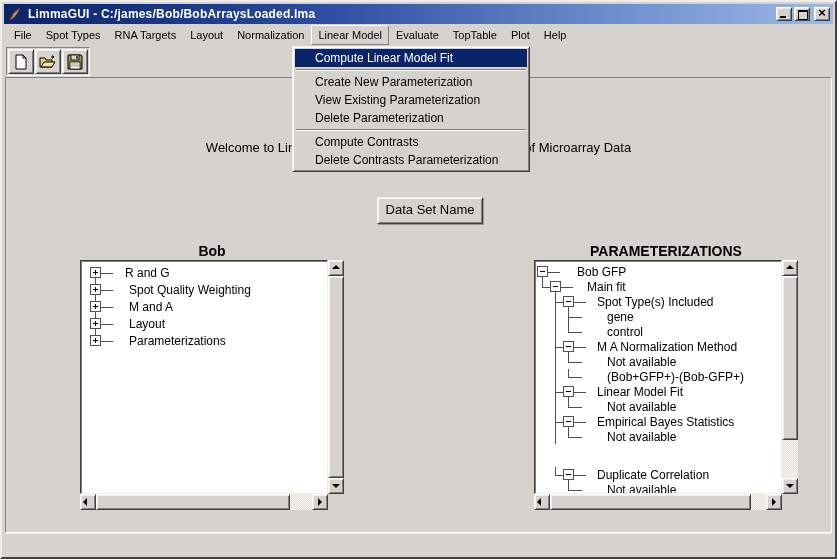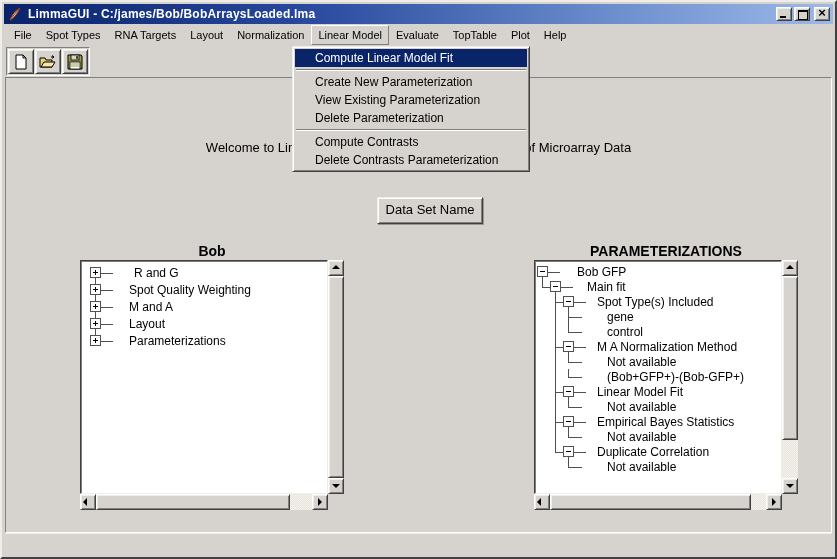--- a/index.html
+++ b/index.html
@@ -179,21 +179,21 @@
 
   <div class="panel-title" style="left:78px;top:241px;width:264px;">Bob</div>
   <div class="panel-title" style="left:532px;top:241px;width:264px;">PARAMETERIZATIONS</div>
 
   <div class="tree-panel" style="left:78px;top:258px;width:264px;height:250px;">
     <div class="listbox" id="left-tree">
         <div class="trow" style="height: 17px;">
           <div class="vg" style="left: 14px; top: 8.5px; height: 8.5px;"></div>
           <div class="tbox plus" style="left: 9px; top: 2.5px;"></div>
           <div class="hg" style="left: 20px; top: 8.5px; width: 12px;"></div>
-          <span class="lbl" style="left: 53px;">R and G</span>
+          <span class="lbl" style="left: 44px;">R and G</span>
         </div>
         <div class="trow" style="height: 17px;">
           <div class="vg" style="left: 14px; top: 0px; height: 8.5px;"></div>
           <div class="vg" style="left: 14px; top: 8.5px; height: 8.5px;"></div>
           <div class="tbox plus" style="left: 9px; top: 2.5px;"></div>
           <div class="hg" style="left: 20px; top: 8.5px; width: 12px;"></div>
           <span class="lbl" style="left: 48px;">Spot Quality Weighting</span>
         </div>
         <div class="trow" style="height: 17px;">
           <div class="vg" style="left: 14px; top: 0px; height: 8.5px;"></div>
@@ -323,21 +323,21 @@
           <div class="tbox" style="left: 28px; top: 1.5px;"></div>
           <div class="hg" style="left: 39px; top: 7.5px; width: 12px;"></div>
           <span class="lbl" style="left: 62px;">Empirical Bayes Statistics</span>
         </div>
         <div class="trow" style="height: 15px;">
           <div class="vg" style="left: 20px; top: 0px; height: 15px;"></div>
           <div class="vg" style="left: 33px; top: 0px; height: 7.5px;"></div>
           <div class="hg" style="left: 33px; top: 7.5px; width: 14px;"></div>
           <span class="lbl" style="left: 72px;">Not available</span>
         </div>
-        <div class="trow" style="height: 15px;">
+        <div class="trow" style="height: 15px; margin-top: 23px;">
           <div class="vg" style="left: 20px; top: 0px; height: 7.5px;"></div>
           <div class="hg" style="left: 20px; top: 7.5px; width: 8px;"></div>
           <div class="vg" style="left: 33px; top: 7.5px; height: 7.5px;"></div>
           <div class="tbox" style="left: 28px; top: 1.5px;"></div>
           <div class="hg" style="left: 39px; top: 7.5px; width: 12px;"></div>
           <span class="lbl" style="left: 62px;">Duplicate Correlation</span>
         </div>
         <div class="trow" style="height: 15px;">
           <div class="vg" style="left: 33px; top: 0px; height: 7.5px;"></div>
           <div class="hg" style="left: 33px; top: 7.5px; width: 14px;"></div>

